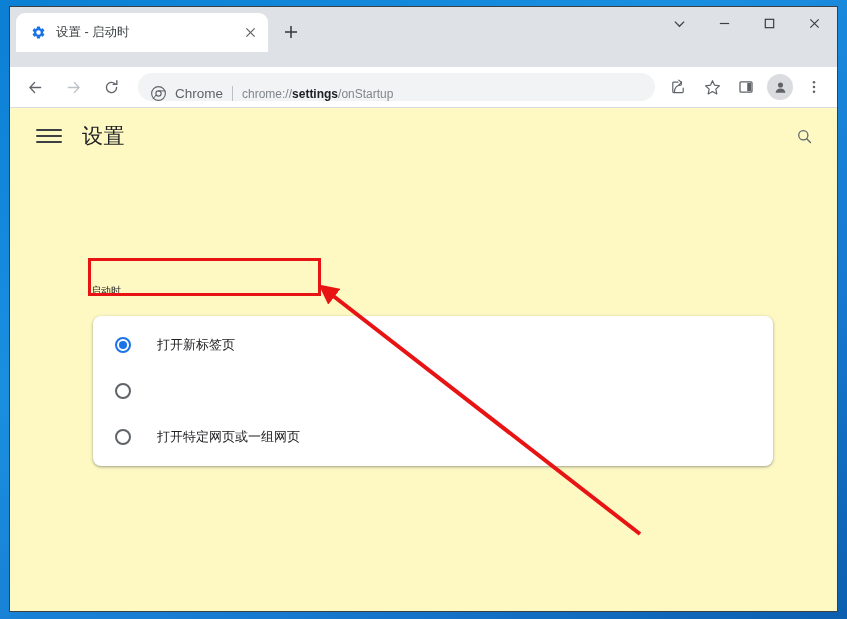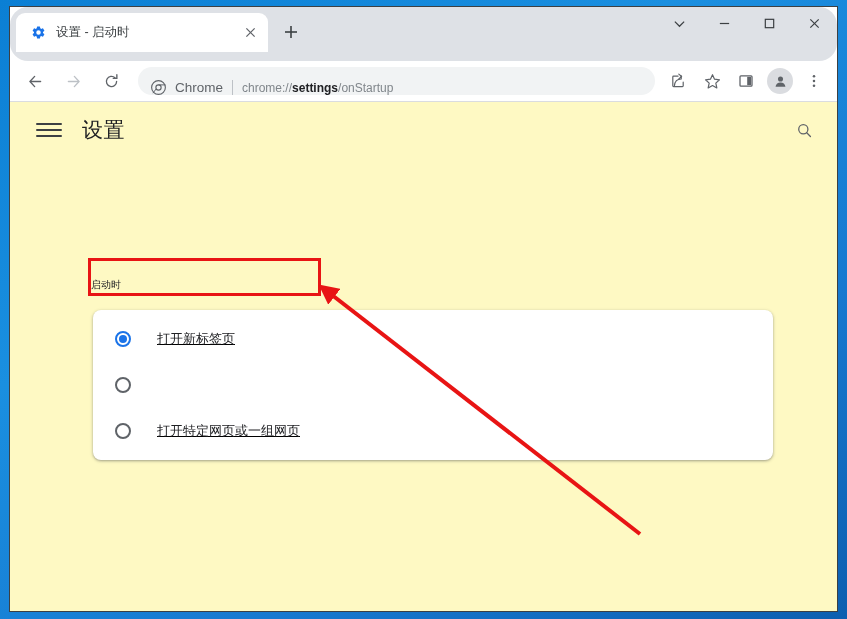--- a/index.html
+++ b/index.html
@@ -21,24 +21,23 @@
     border: 1px solid #3c4043;
     box-sizing: border-box;
     display: flex;
     flex-direction: column;
     overflow: hidden;
   }
 
   
   .tabstrip {
     position: relative;
-    height: 54px;
+    height: 60px;
     background: #dee1e6;
     flex: 0 0 auto;
-    border-radius: 18px;
   }
   .tab {
     position: absolute;
     left: 6px; top: 6px;
     width: 252px; height: 39px;
     background: #ffffff;
     border-radius: 9px 9px 0 0;
     display: flex;
     align-items: center;
     padding: 0 8px 0 14px;
@@ -210,21 +209,20 @@
 
   .card {
     position: absolute;
     left: 83px; top: 208px;
     width: 680px;
     background: #ffffff;
     border-radius: 8px;
     box-shadow: 0 1px 2px 0 rgba(60,64,67,0.3), 0 1px 3px 1px rgba(60,64,67,0.15);
     padding: 6px 0;
     box-sizing: border-box;
-    text-decoration: underline;
   }
   .radio-row {
     height: 46px;
     display: flex;
     align-items: center;
     padding: 0 22px;
     box-sizing: border-box;
   }
   .radio {
     width: 16px; height: 16px;

